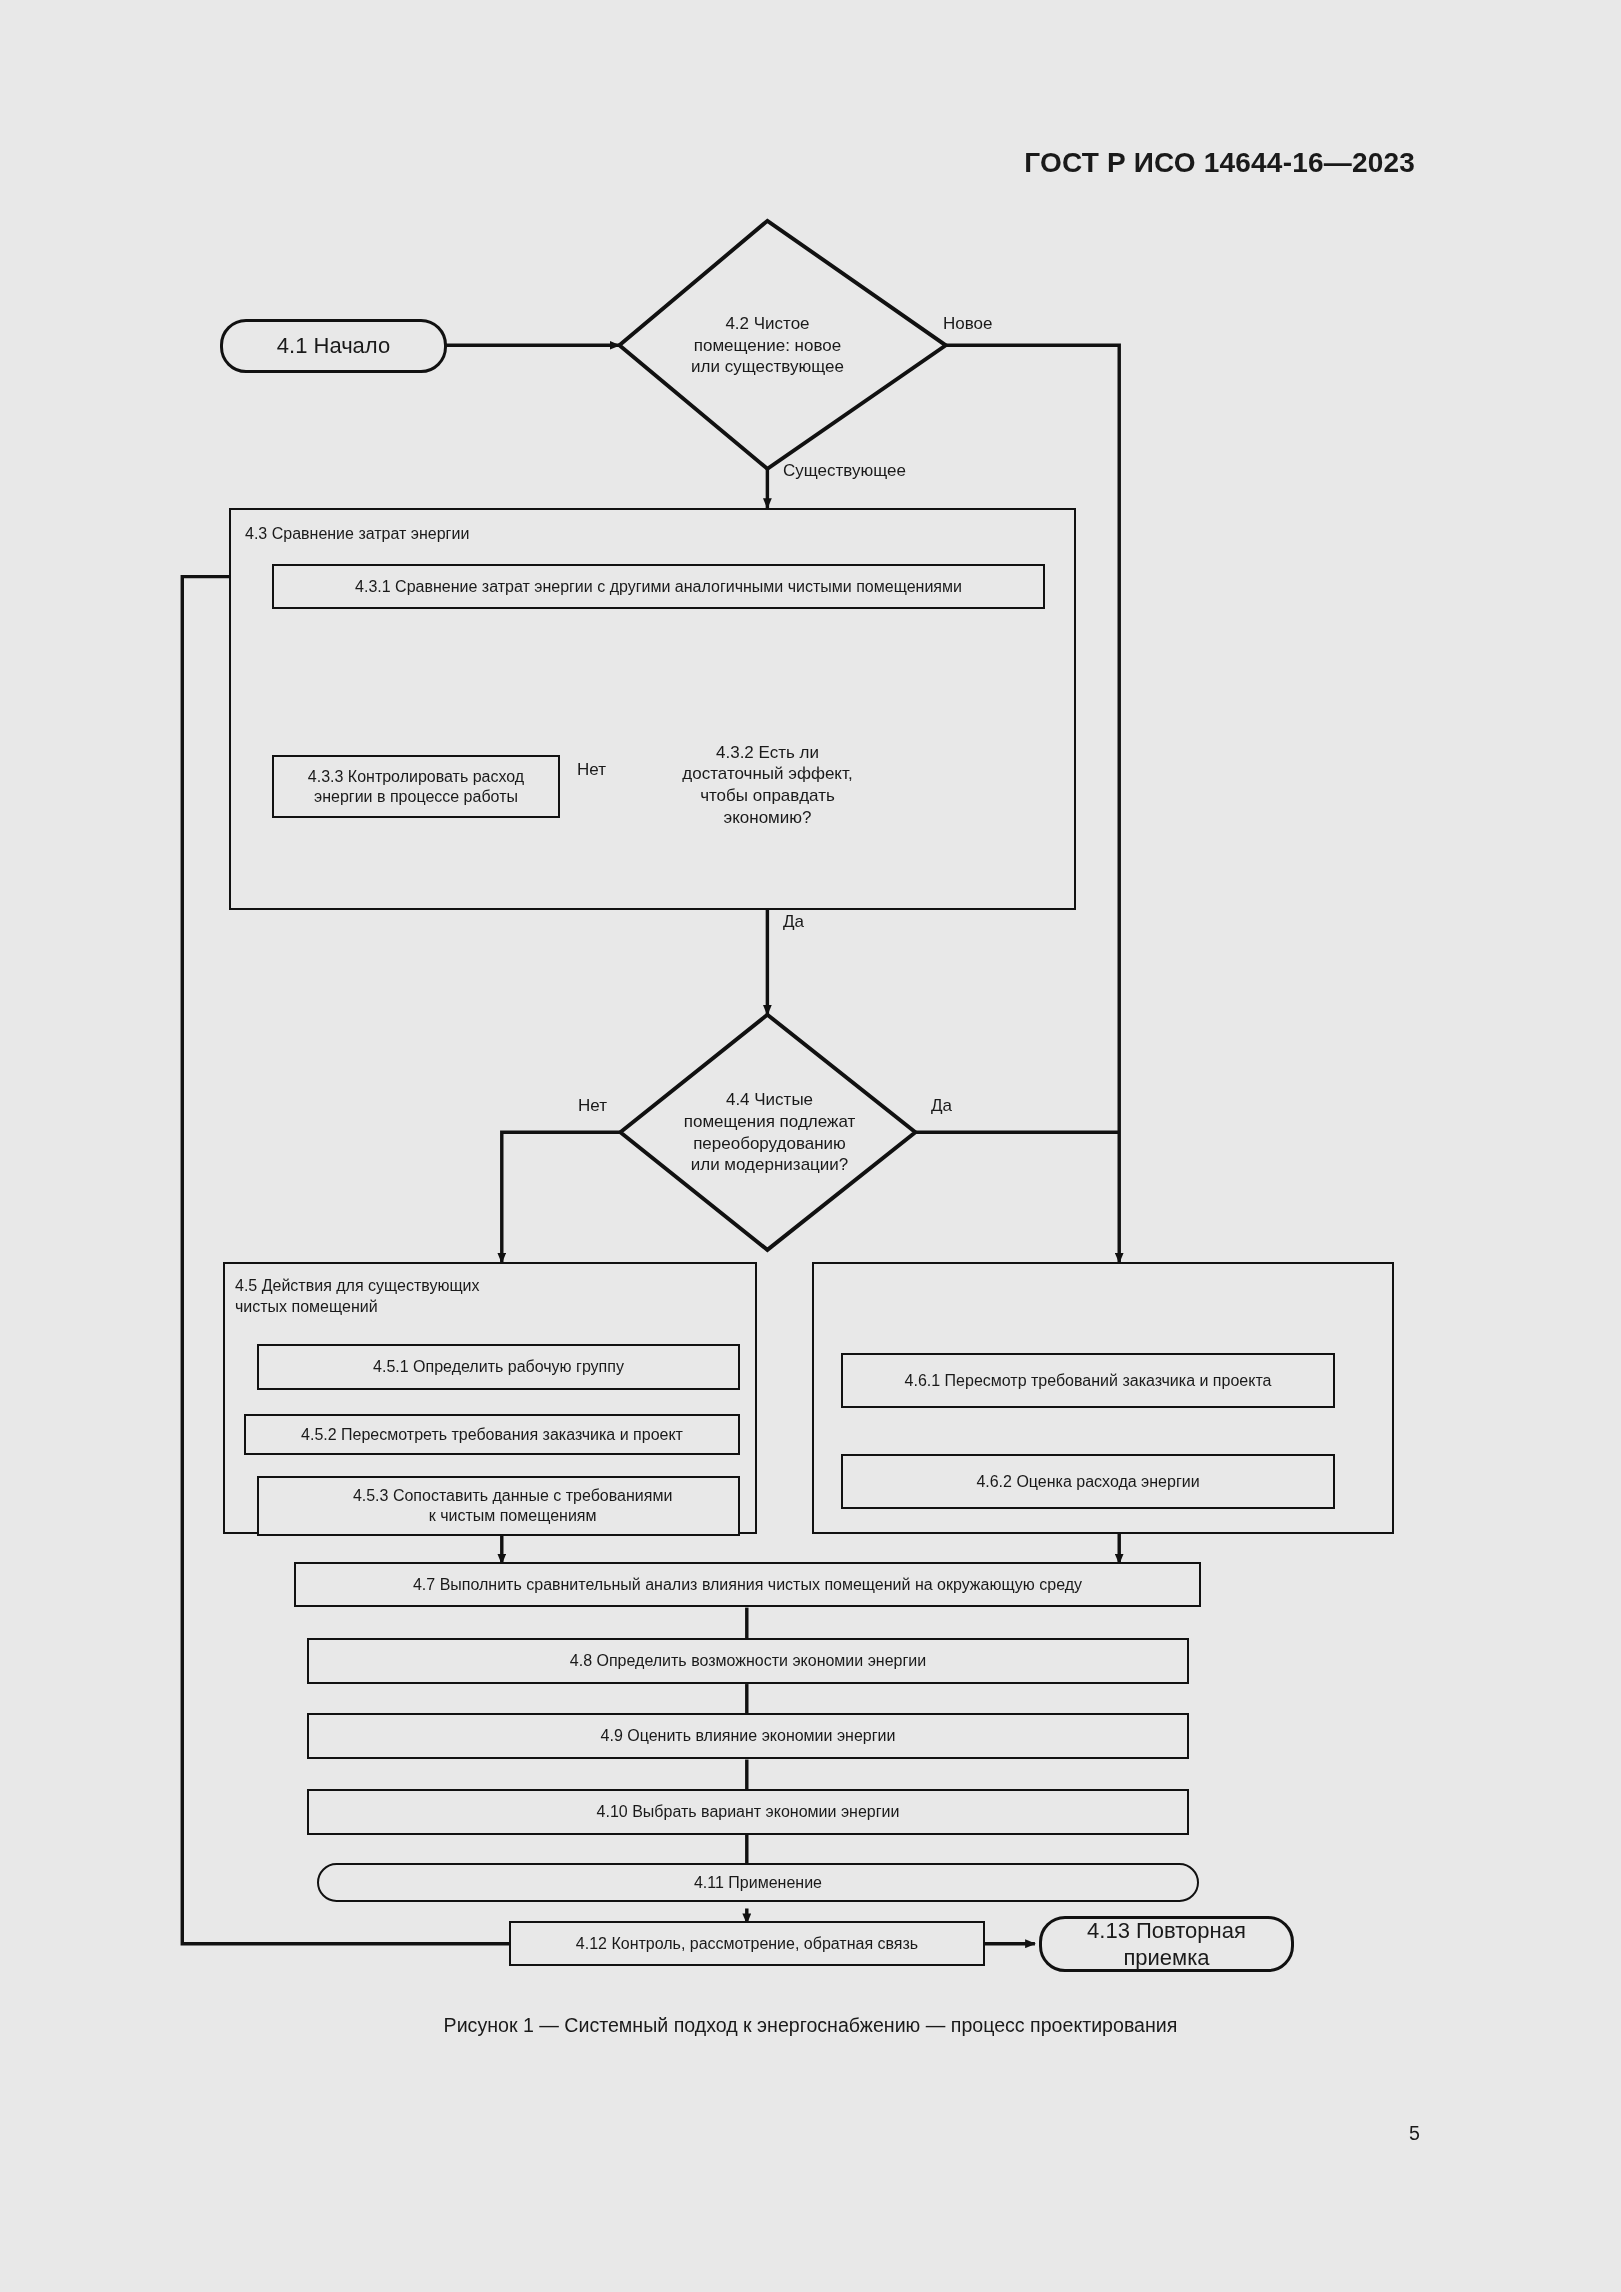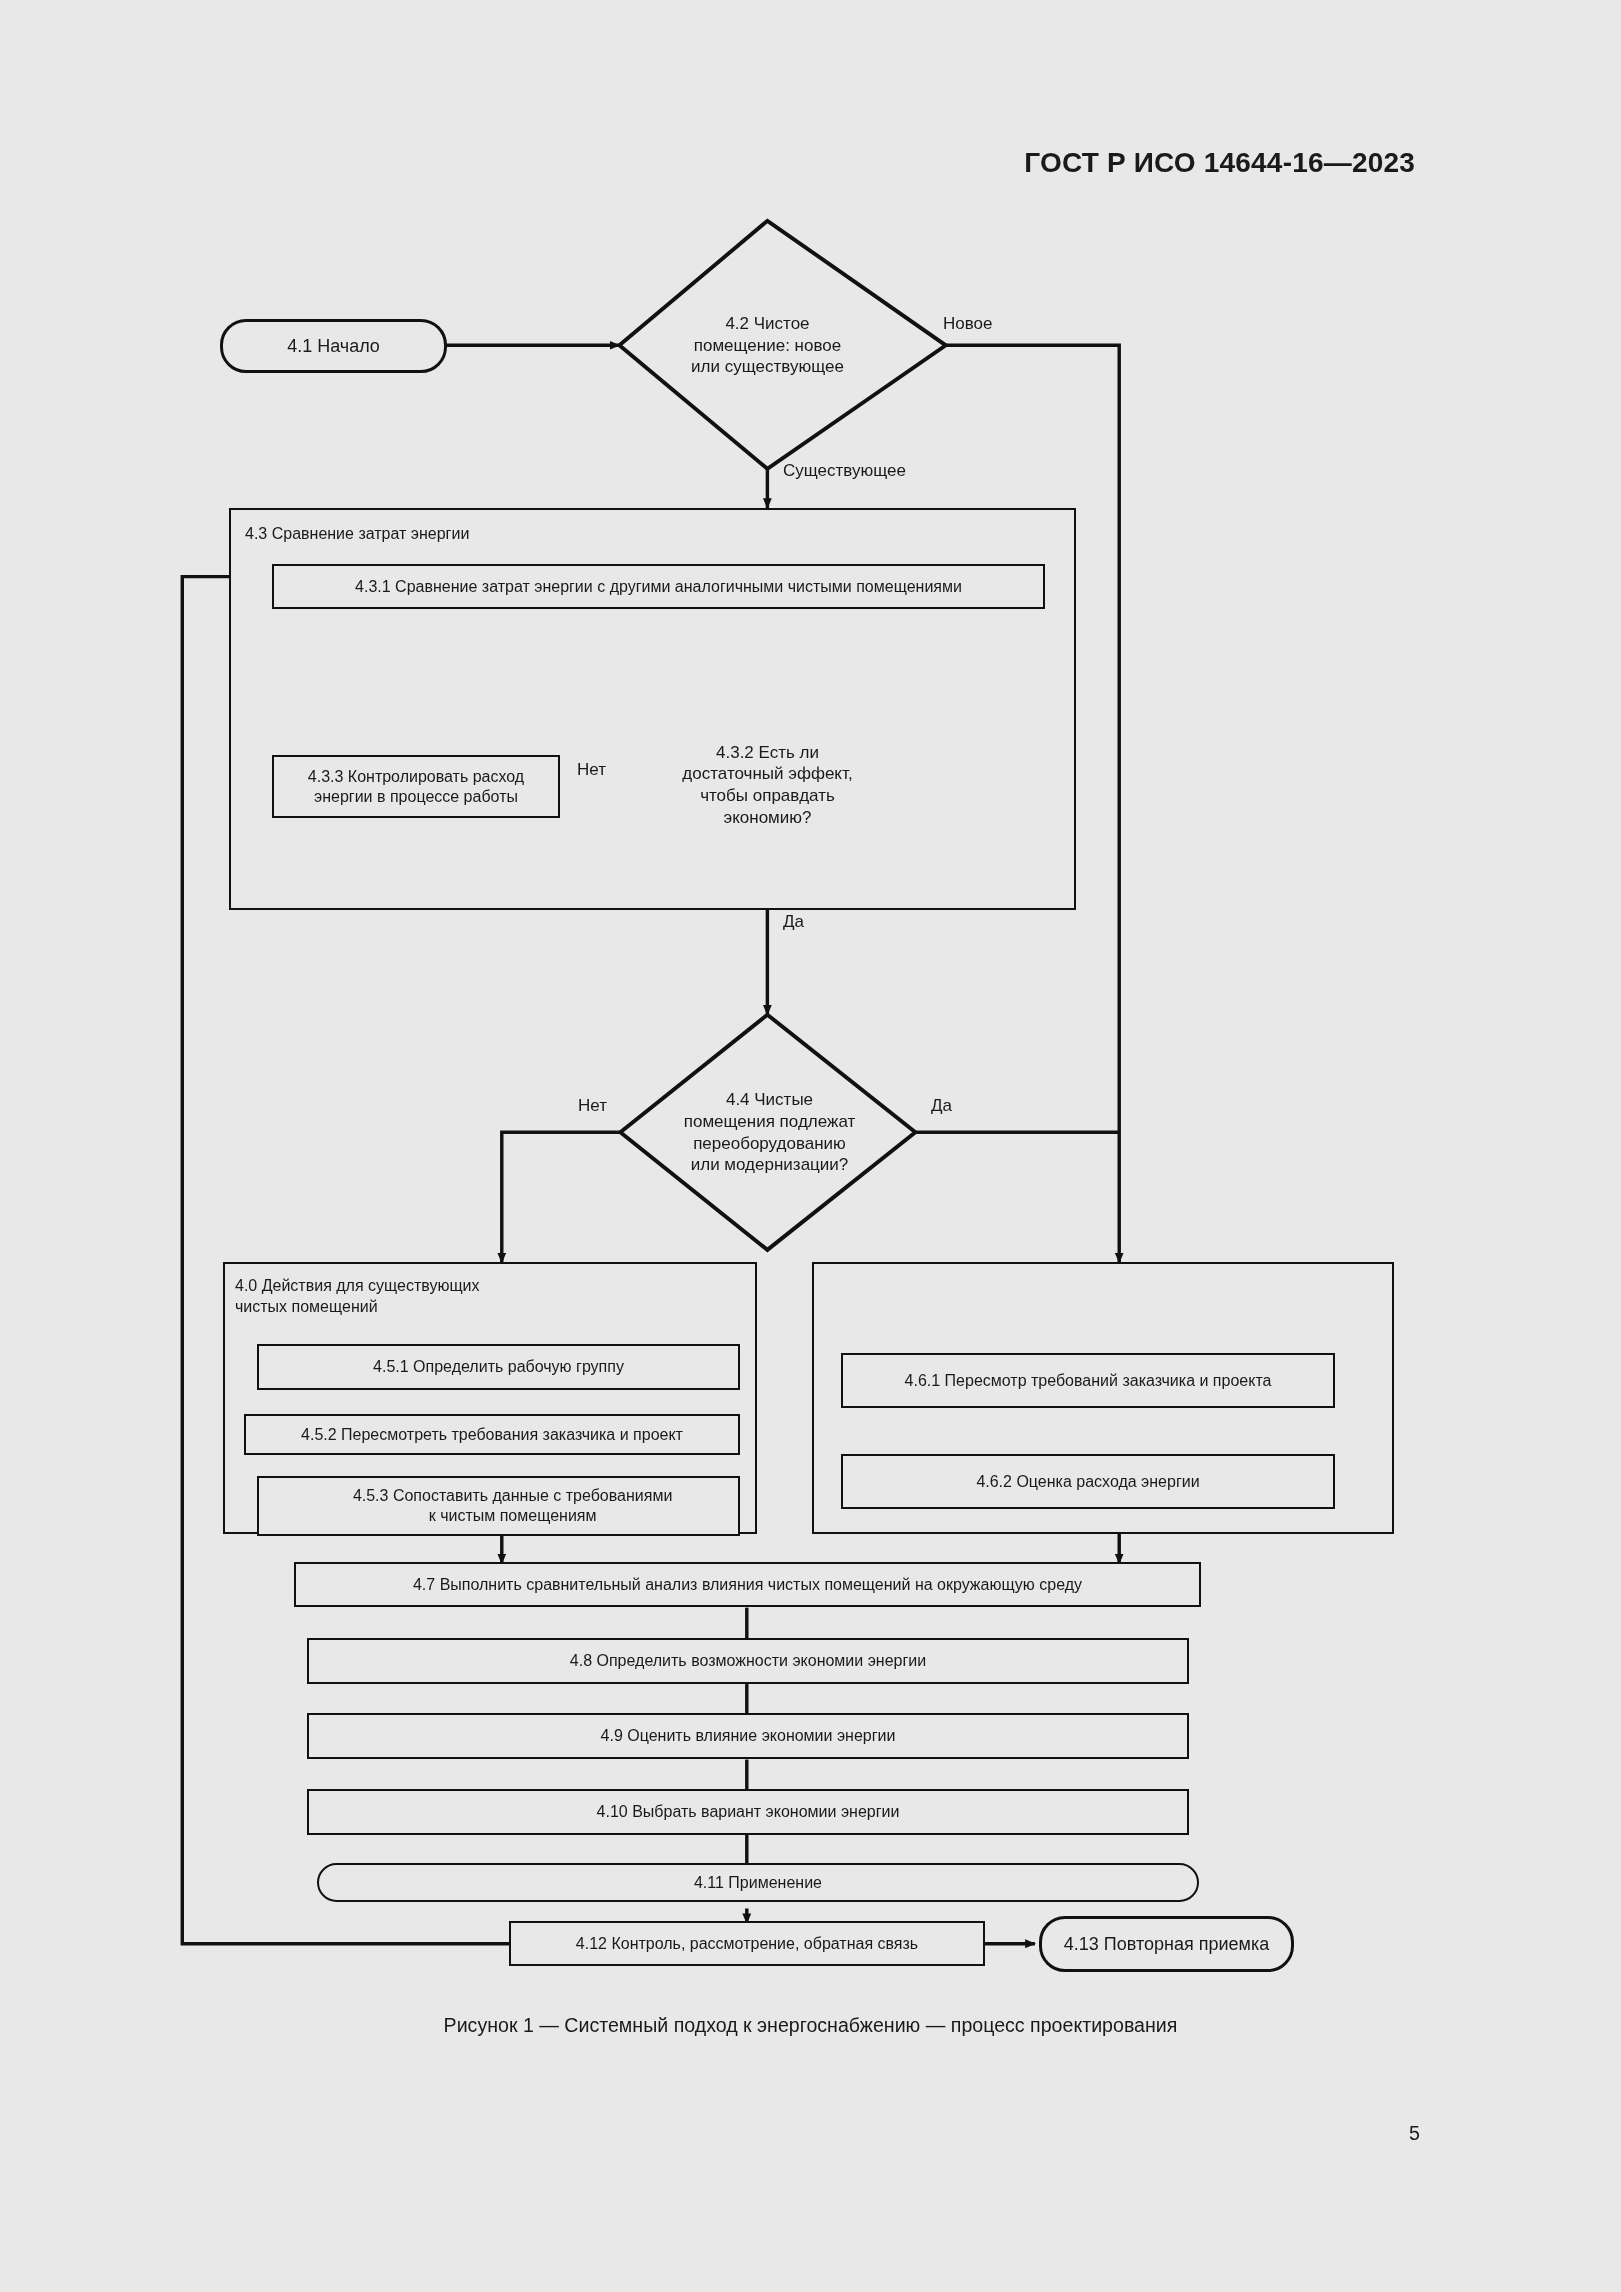--- a/index.html
+++ b/index.html
@@ -64,21 +64,21 @@
 
   .proc {
     border: 2.9px solid #111;
     font-size: 16px;
     padding: 2px 7.8px;
   }
 
   .terminator {
     border: 3.4px solid #111;
     border-radius: 26px;
-    font-size: 18px;
+    font-size: 22px;
   }
 
   .group-box {
     position: absolute;
     box-sizing: border-box;
     border: 2.9px solid #111;
     background: #e8e8e8;
   }
 
   .group-title {
@@ -224,21 +224,21 @@
 помещения подлежат
 переоборудованию
 или модернизации?</div>
 
     <div class="edge-label" style="left:578px; top:1096px;">Нет</div>
 
     <div class="edge-label" style="left:931px; top:1096px;">Да</div>
 
     <div class="group-box" style="left:223px; top:1262px; width:534px; height:272px;"></div>
 
-    <div class="group-title left-ind" style="left:235px; top:1276px; width:441px; white-space:pre-line;">4.0 Действия для существующих
+    <div class="group-title left-ind" style="left:235px; top:1276px; width:441px; white-space:pre-line;">4.5 Действия для существующих
 чистых помещений</div>
 
     <div class="node proc" style="left:257px; top:1344px; width:483px; height:46px;">4.5.1 Определить рабочую группу</div>
 
     <div class="node proc" style="left:244px; top:1414px; width:496px; height:41px;">4.5.2 Пересмотреть требования заказчика и проект</div>
 
     <div class="node proc" style="left:257px; top:1476px; width:483px; height:60px; white-space:pre-line;padding-left:36px;">4.5.3 Сопоставить данные с требованиями
 к чистым помещениям</div>
 
     <div class="group-box" style="left:812px; top:1262px; width:582px; height:272px;"></div>

